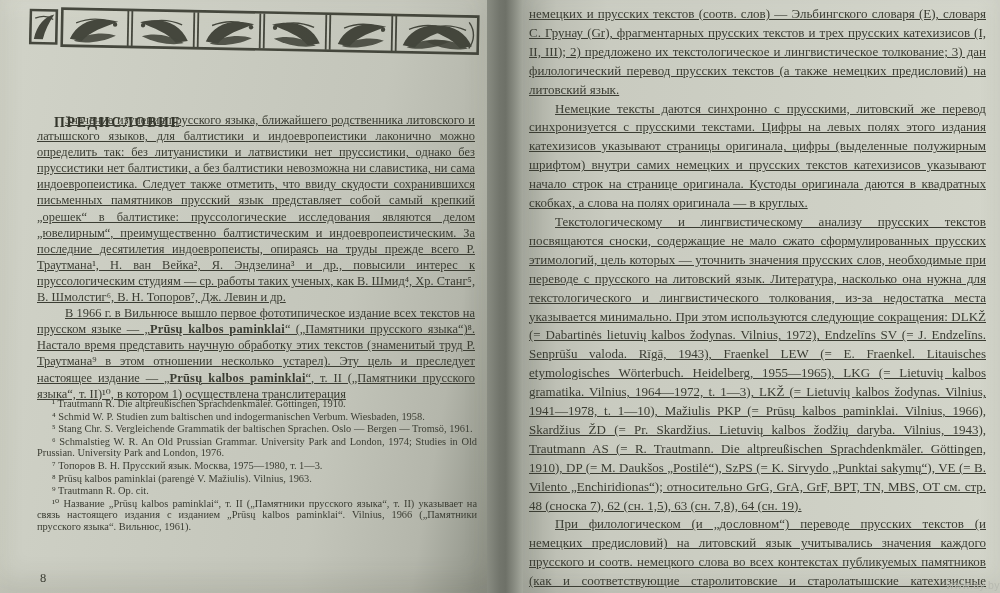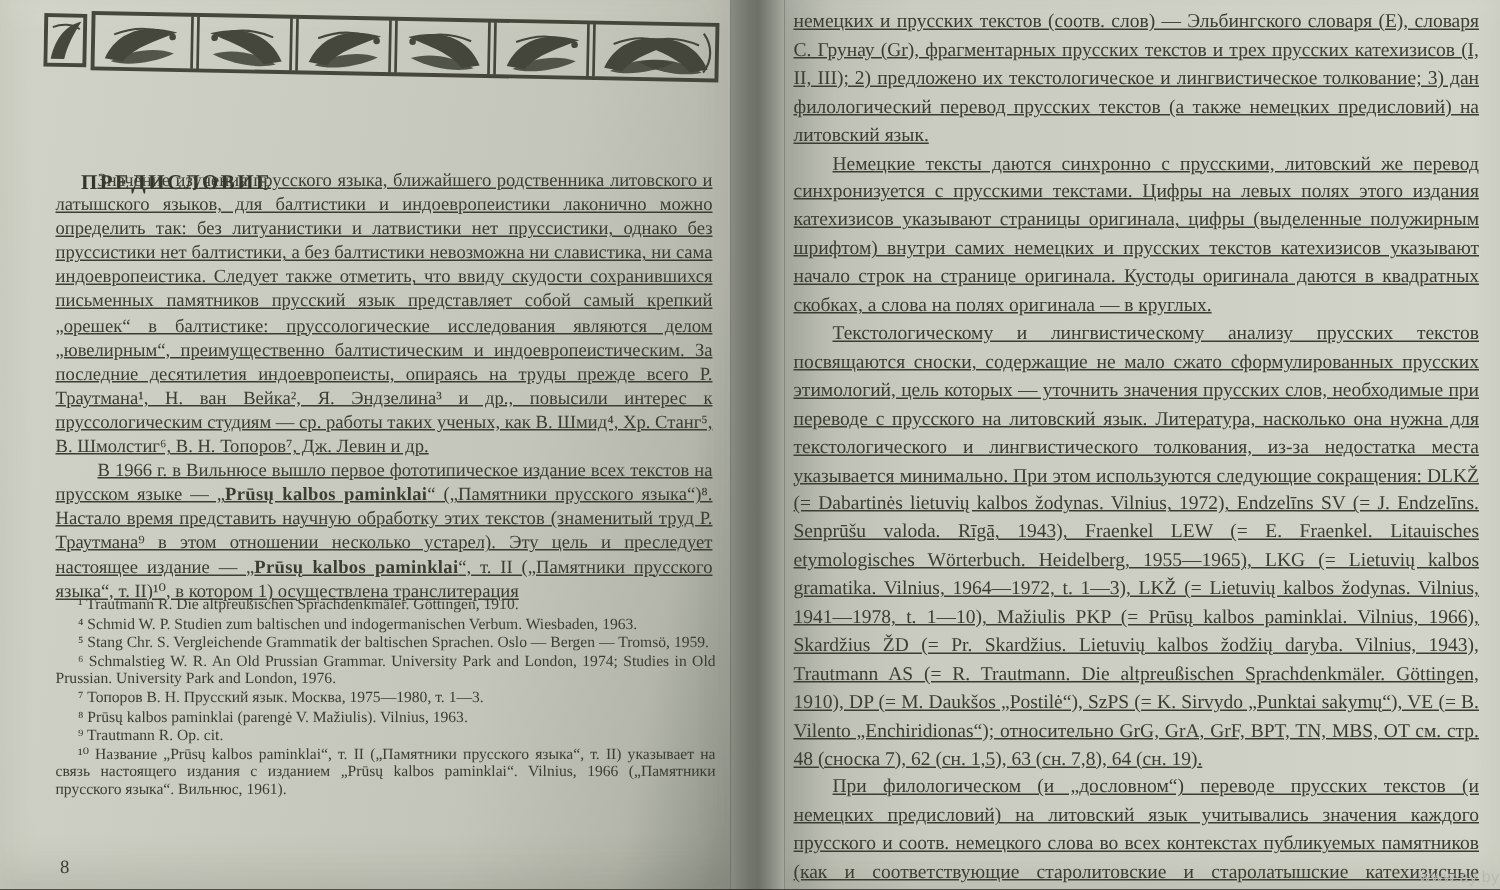--- a/index.html
+++ b/index.html
@@ -107,22 +107,22 @@
 
     <h1 class="title">ПРЕДИСЛОВИЕ</h1>
 
     <div class="body-left">
       <p class="para indent">Значение изучения прусского языка, ближайшего родственника литовского и латышского языков, для балтистики и индоевропеистики лаконично можно определить так: без литуанистики и латвистики нет пруссистики, однако без пруссистики нет балтистики, а без балтистики невозможна ни славистика, ни сама индоевропеистика. Следует также отметить, что ввиду скудости сохранившихся письменных памятников прусский язык представляет собой самый крепкий „орешек“ в балтистике: пруссологические исследования являются делом „ювелирным“, преимущественно балтистическим и индоевропеистическим. За последние десятилетия индоевропеисты, опираясь на труды прежде всего Р. Траутмана¹, Н. ван Вейка², Я. Эндзелина³ и др., повысили интерес к пруссологическим студиям — ср. работы таких ученых, как В. Шмид⁴, Хр. Станг⁵, В. Шмолстиг⁶, В. Н. Топоров⁷, Дж. Левин и др.</p>
       <p class="para indent"><span>В 1966 г. в Вильнюсе вышло первое фототипическое издание всех текстов на прусском языке — „</span><span class="lat">Prūsų kalbos paminklai</span><span>“ („Памятники прусского языка“)⁸. Настало время представить научную обработку этих текстов (знаменитый труд Р. Траутмана⁹ в этом отношении несколько устарел). Эту цель и преследует настоящее издание — „</span><span class="lat">Prūsų kalbos paminklai</span><span>“, т. II („Памятники прусского языка“, т. II)¹⁰, в котором 1) осуществлена транслитерация</span></p>
     </div>
 
     <div class="footnotes">
       <p class="fn">¹ Trautmann R. Die altpreußischen Sprachdenkmäler. Göttingen, 1910.</p>
-      <p class="fn">⁴ Schmid W. P. Studien zum baltischen und indogermanischen Verbum. Wiesbaden, 1963.</p>
-      <p class="fn">⁵ Stang Chr. S. Vergleichende Grammatik der baltischen Sprachen. Oslo — Bergen — Tromsö, 1959.</p>
+      <p class="fn">⁴ Schmid W. P. Studien zum baltischen und indogermanischen Verbum. Wiesbaden, 1958.</p>
+      <p class="fn">⁵ Stang Chr. S. Vergleichende Grammatik der baltischen Sprachen. Oslo — Bergen — Tromsö, 1961.</p>
       <p class="fn">⁶ Schmalstieg W. R. An Old Prussian Grammar. University Park and London, 1974; Studies in Old Prussian. University Park and London, 1976.</p>
       <p class="fn">⁷ Топоров В. Н. Прусский язык. Москва, 1975—1980, т. 1—3.</p>
       <p class="fn">⁸ Prūsų kalbos paminklai (parengė V. Mažiulis). Vilnius, 1963.</p>
       <p class="fn">⁹ Trautmann R. Op. cit.</p>
       <p class="fn">¹⁰ Название „Prūsų kalbos paminklai“, т. II („Памятники прусского языка“, т. II) указывает на связь настоящего издания с изданием „Prūsų kalbos paminklai“. Vilnius, 1966 („Памятники прусского языка“. Вильнюс, 1961).</p>
     </div>
 
     <div class="pagenum">8</div>
   </div>
 

